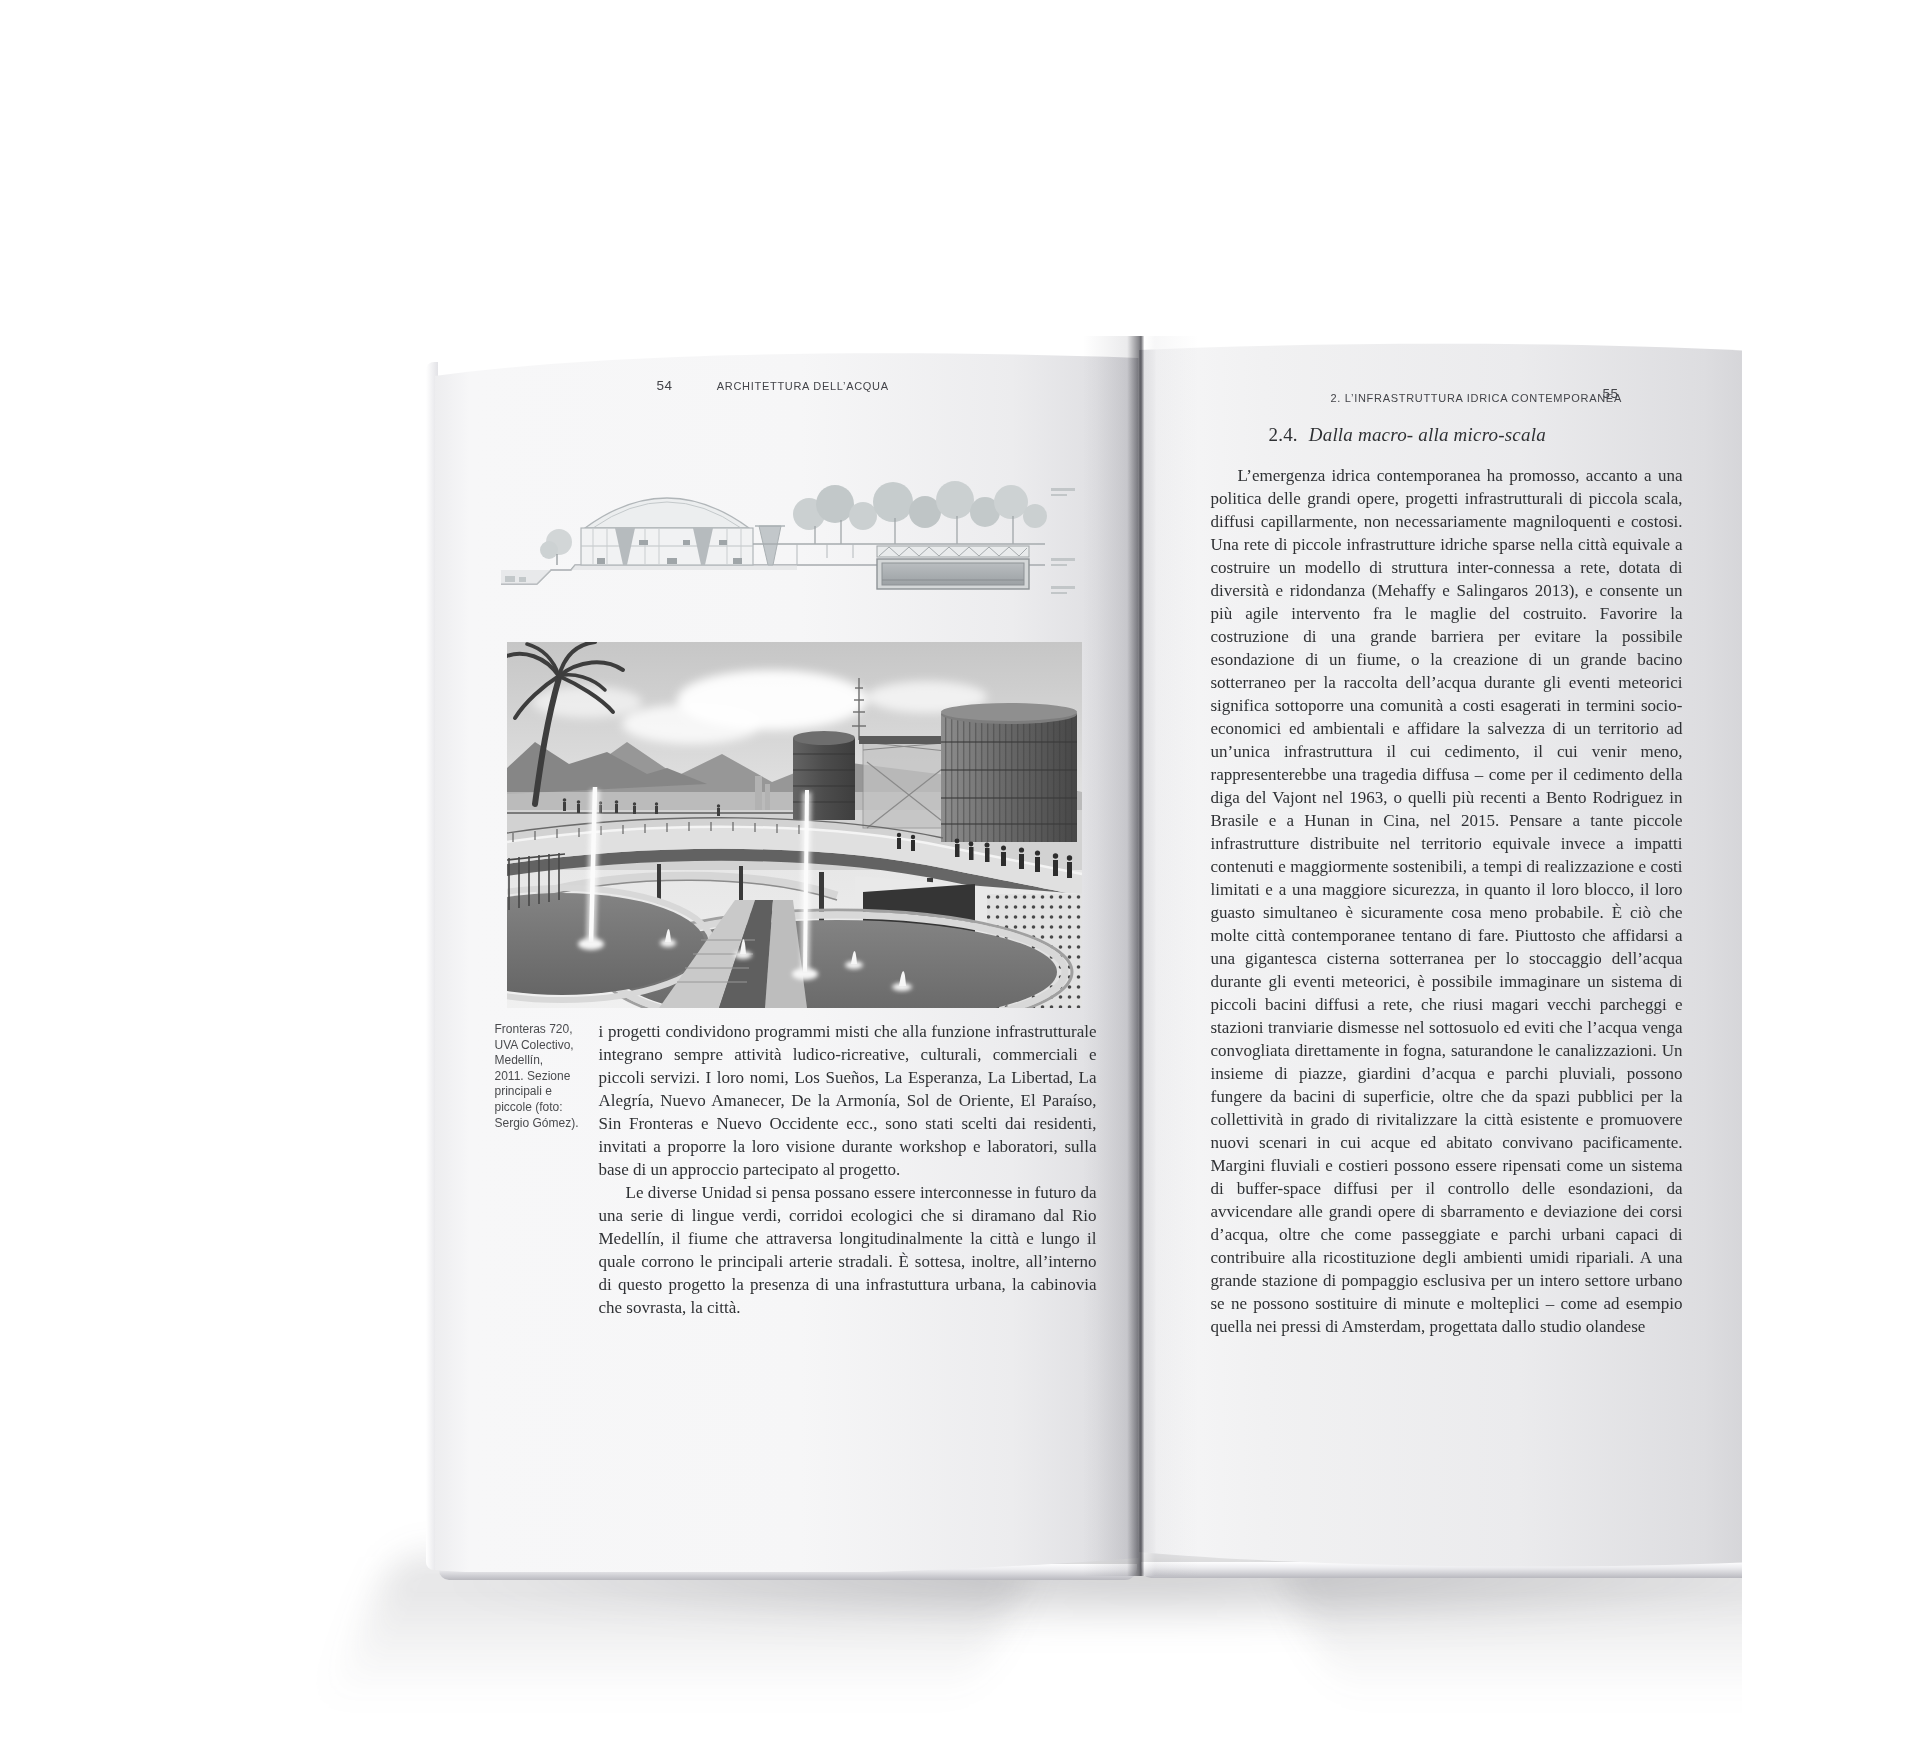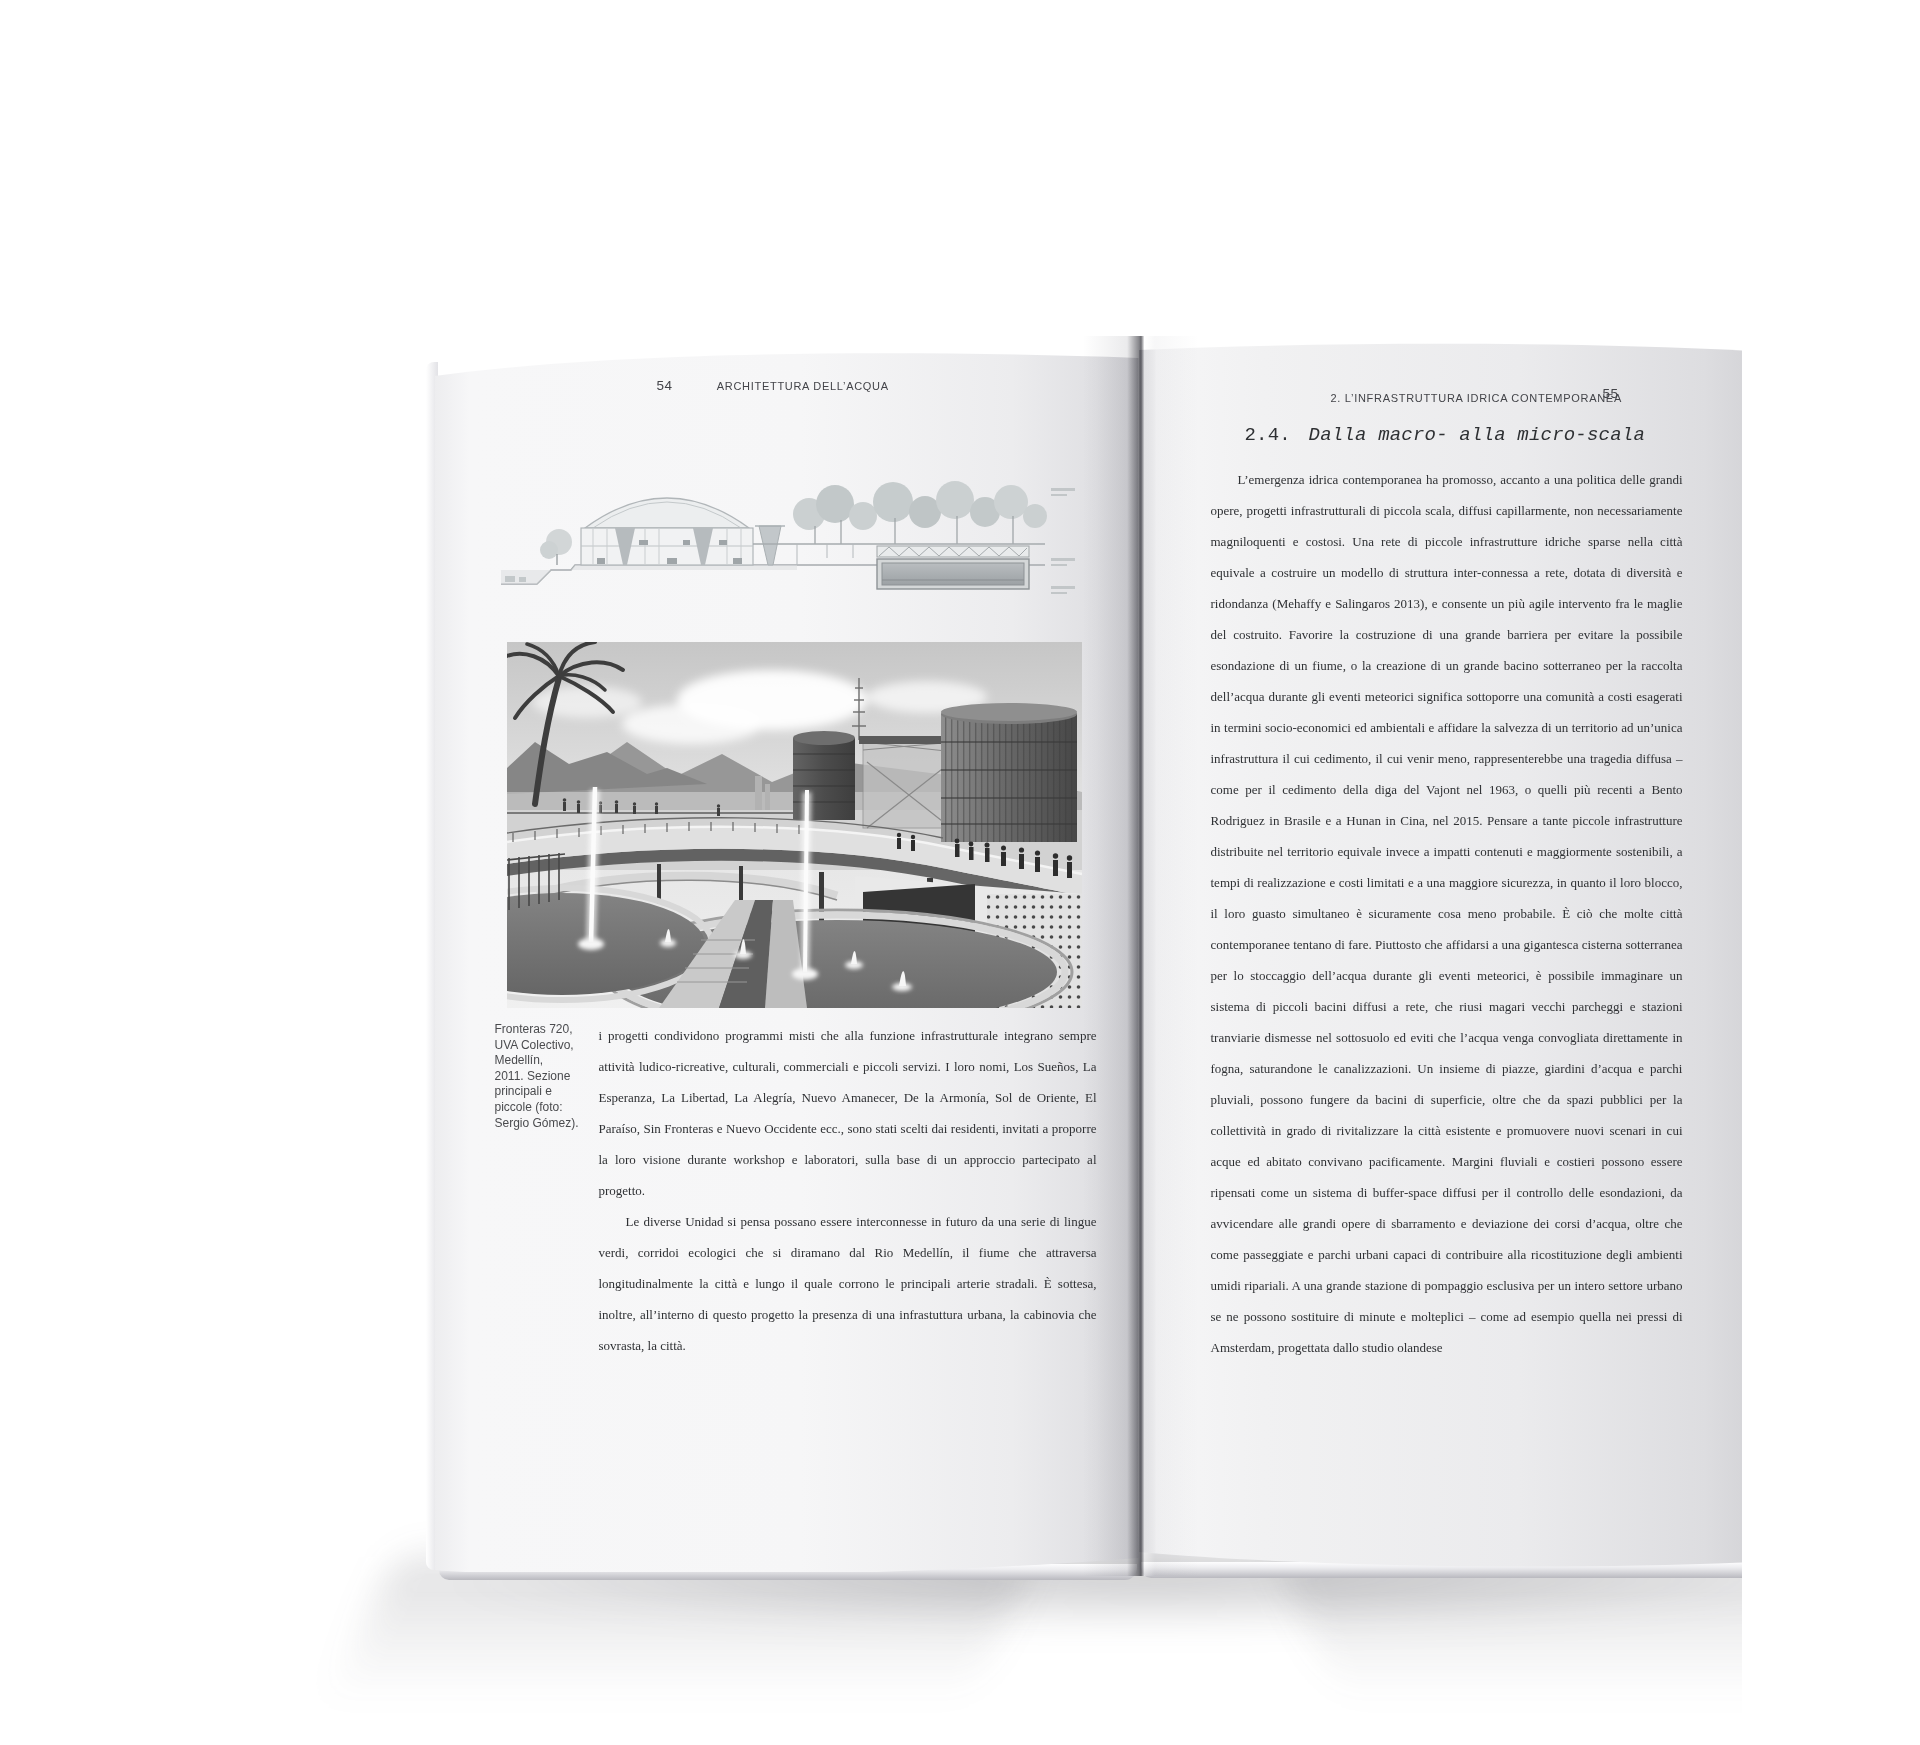--- a/index.html
+++ b/index.html
@@ -41,21 +41,21 @@
   
   .content{position:absolute;left:0;top:0;width:100%;height:100%;z-index:5;}
   .runhead{position:absolute;font-family:"Liberation Sans",sans-serif;color:#434449;}
   .runhead .num{font-size:13.5px;letter-spacing:.4px;}
   .runhead .title{font-size:11px;letter-spacing:.7px;}
 
   .section-heading{position:absolute;font-size:19px;color:#2e3033;letter-spacing:.2px;}
   .section-heading .hnum{font-style:normal;}
   .section-heading .htitle{font-style:italic;}
 
-  .body-col{position:absolute;font-size:13px;line-height:31px;color:#2f3134;text-align:justify;
+  .body-col{position:absolute;font-size:17px;line-height:23px;color:#2f3134;text-align:justify;
     hyphens:auto;-webkit-hyphens:auto;}
   .body-col p{margin:0;}
   .body-col p.indent{text-indent:27px;}
   .it{}
 
   .caption{position:absolute;font-family:"Liberation Sans",sans-serif;font-size:12px;line-height:15.6px;color:#4a4b4e;}
 
   .fig{position:absolute;}
   svg{display:block;}
 </style>
@@ -440,21 +440,21 @@
       <div class="body-col" style="left:164px;top:688px;width:498px;">
         <p><span>i progetti condividono programmi misti che alla funzione infrastrutturale integrano sempre attività ludico-ricreative, culturali, commerciali e piccoli servizi. I loro nomi, </span><span class="it">Los Sueños</span><span>, </span><span class="it">La Esperanza</span><span>, </span><span class="it">La Libertad</span><span>, </span><span class="it">La Alegría</span><span>, </span><span class="it">Nuevo Amanecer</span><span>, </span><span class="it">De la Armonía</span><span>, </span><span class="it">Sol de Oriente</span><span>, </span><span class="it">El Paraíso</span><span>, </span><span class="it">Sin Fronteras</span><span> e </span><span class="it">Nuevo Occidente</span><span> ecc., sono stati scelti dai residenti, invitati a proporre la loro visione durante workshop e laboratori, sulla base di un approccio partecipato al progetto.</span></p>
         <p class="indent"><span>Le diverse </span><span class="it">Unidad</span><span> si pensa possano essere interconnesse in futuro da una serie di lingue verdi, corridoi ecologici che si diramano dal Rio Medellín, il fiume che attraversa longitudinalmente la città e lungo il quale corrono le principali arterie stradali. È sottesa, inoltre, all’interno di questo progetto la presenza di una infrastuttura urbana, la cabinovia che sovrasta, la città.</span></p>
       </div>
 
       <div class="runhead" style="left:896px;top:44px;width:420px;margin-top:12px;">
         <span class="title">2. L’INFRASTRUTTURA IDRICA CONTEMPORANEA</span>
         <span class="num" style="position:absolute;left:272px;top:-2px;">55</span>
       </div>
 
-      <div class="section-heading" style="left:810px;top:92px;font-family:Liberation Mono, monospace;">
+      <div class="section-heading" style="left:834px;top:92px;">
         <span class="hnum">2.4.</span>
         <span class="htitle" style="margin-left:6px;">Dalla macro- alla micro-scala</span>
       </div>
 
       <div class="body-col" style="left:776px;top:132px;width:472px;">
         <p class="indent"><span>L’emergenza idrica contemporanea ha promosso, accanto a una politica delle grandi opere, progetti infrastrutturali di piccola scala, diffusi capillarmente, non necessariamente magniloquenti e costosi. Una rete di piccole infrastrutture idriche sparse nella città equivale a costruire un modello di struttura inter-connessa a rete, dotata di diversità e ridondanza (Mehaffy e Salingaros 2013), e consente un più agile intervento fra le maglie del costruito. Favorire la costruzione di una grande barriera per evitare la possibile esondazione di un fiume, o la creazione di un grande bacino sotterraneo per la raccolta dell’acqua durante gli eventi meteorici significa sottoporre una comunità a costi esagerati in termini socio-economici ed ambientali e affidare la salvezza di un territorio ad un’unica infrastruttura il cui cedimento, il cui venir meno, rappresenterebbe una tragedia diffusa – come per il cedimento della diga del Vajont nel 1963, o quelli più recenti a Bento Rodriguez in Brasile e a Hunan in Cina, nel 2015. Pensare a tante piccole infrastrutture distribuite nel territorio equivale invece a impatti contenuti e maggiormente sostenibili, a tempi di realizzazione e costi limitati e a una maggiore sicurezza, in quanto il loro blocco, il loro guasto simultaneo è sicuramente cosa meno probabile. È ciò che molte città contemporanee tentano di fare. Piuttosto che affidarsi a una gigantesca cisterna sotterranea per lo stoccaggio dell’acqua durante gli eventi meteorici, è possibile immaginare un sistema di piccoli bacini diffusi a rete, che riusi magari vecchi parcheggi e stazioni tranviarie dismesse nel sottosuolo ed eviti che l’acqua venga convogliata direttamente in fogna, saturandone le canalizzazioni. Un insieme di piazze, giardini d’acqua e parchi pluviali, possono fungere da bacini di superficie, oltre che da spazi pubblici per la collettività in grado di rivitalizzare la città esistente e promuovere nuovi scenari in cui acque ed abitato convivano pacificamente. Margini fluviali e costieri possono essere ripensati come un sistema di </span><span class="it">buffer-space</span><span> diffusi per il controllo delle esondazioni, da avvicendare alle grandi opere di sbarramento e deviazione dei corsi d’acqua, oltre che come passeggiate e parchi urbani capaci di contribuire alla ricostituzione degli ambienti umidi ripariali. A una grande stazione di pompaggio esclusiva per un intero settore urbano se ne possono sostituire di minute e molteplici – come ad esempio quella nei pressi di Amsterdam, progettata dallo studio olandese</span></p>
       </div>
 
     </div>
 

